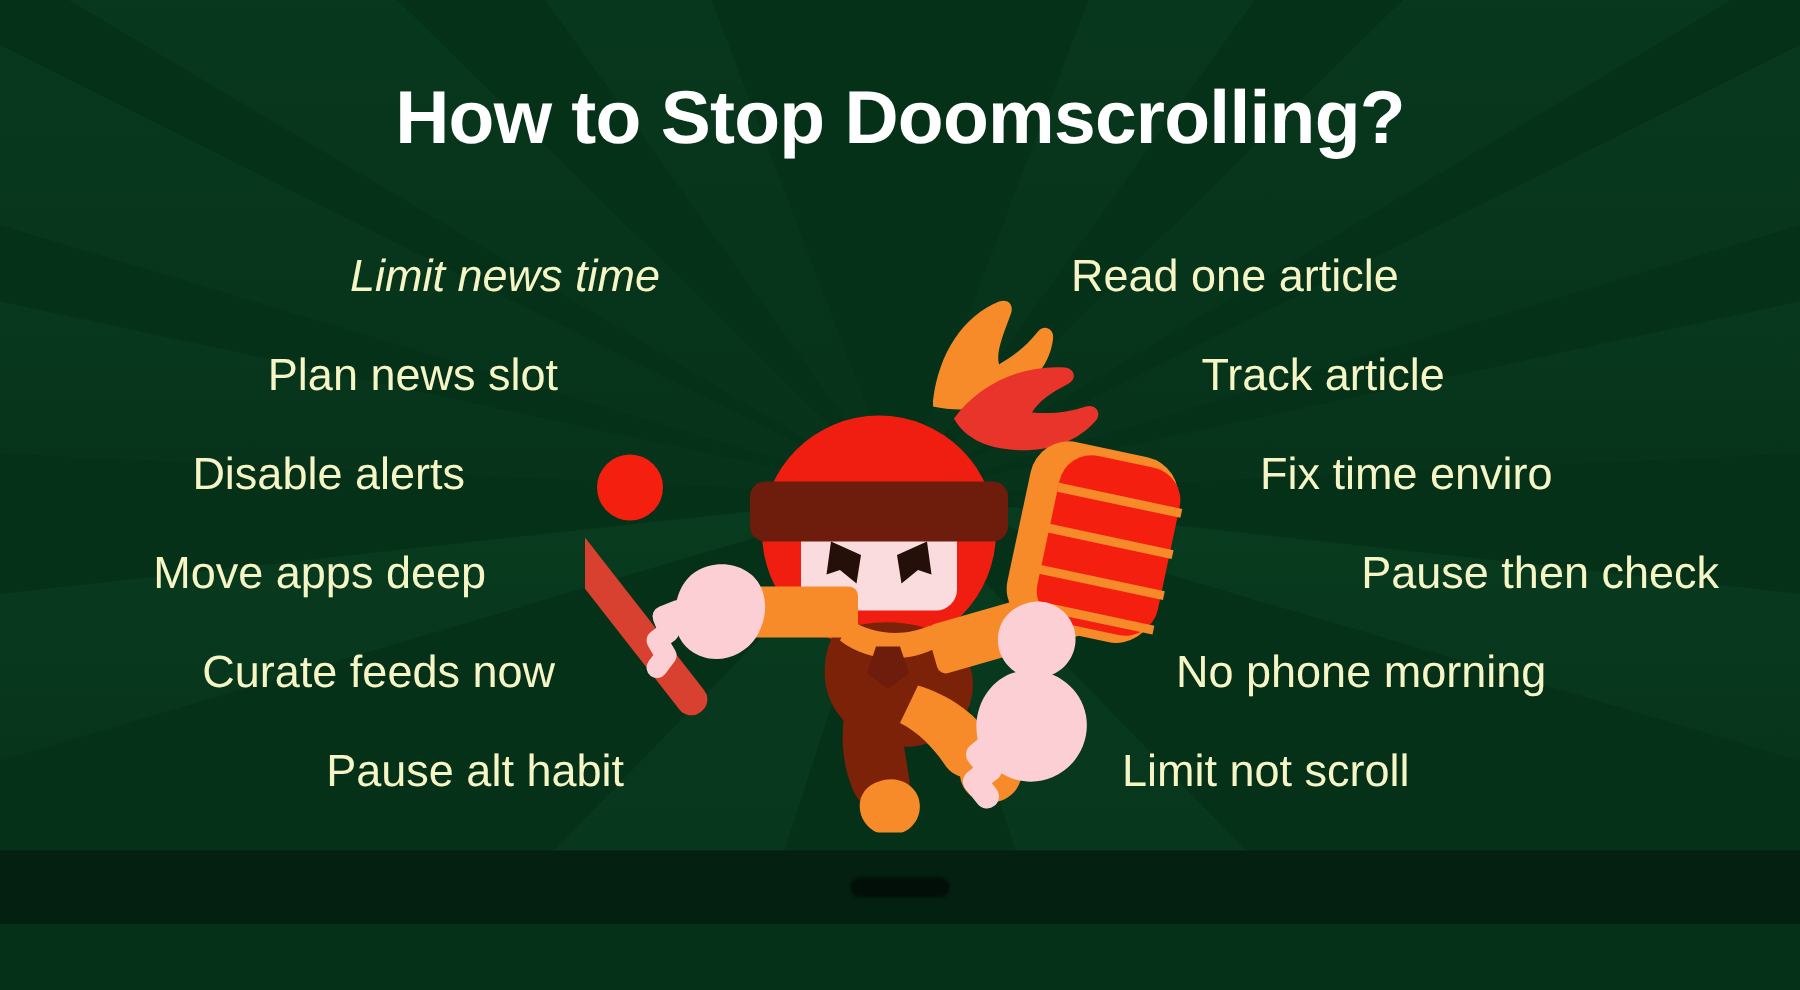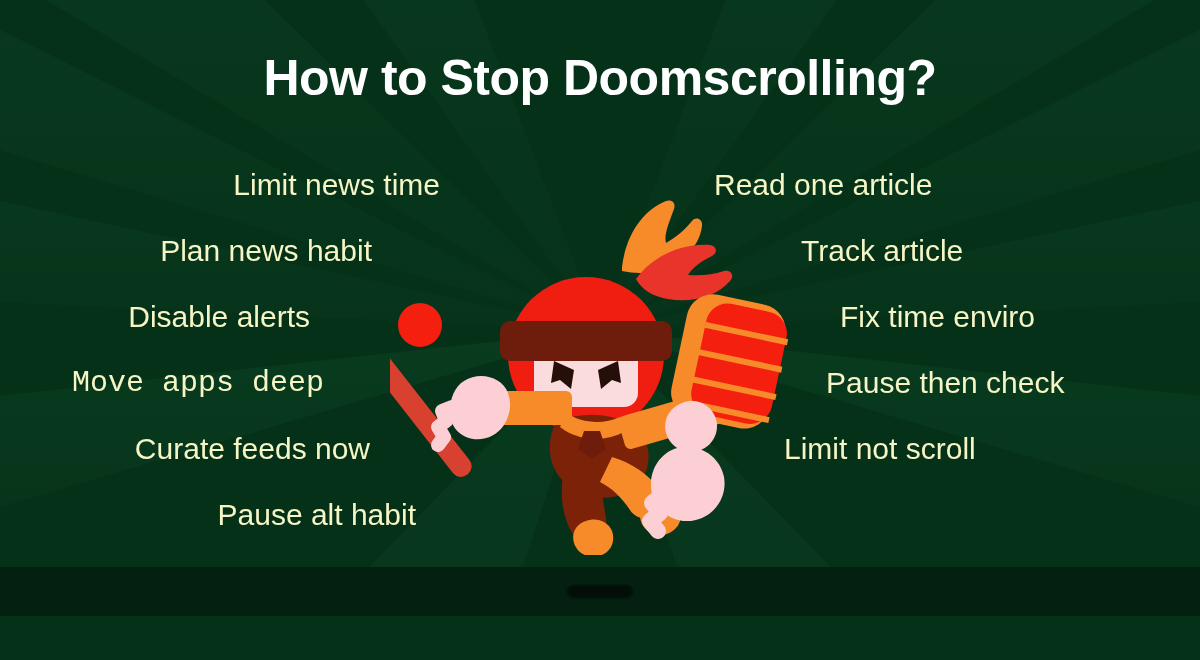--- a/index.html
+++ b/index.html
@@ -73,32 +73,32 @@
     color:#F6F5C6;
     font-size:30px;
     font-weight:normal;
     white-space:nowrap;
   }
 
   #col-left .tip  { text-align:right;  padding-right:0; }
   #col-right .tip { text-align:left;   padding-left:0; }
 
   
-  #col-left  .tip:nth-child(1) { padding-right:  10px; }
+  #col-left  .tip:nth-child(1) { padding-right:  10px; font-style: italic; }
   #col-left  .tip:nth-child(2) { padding-right:  78px; }
   #col-left  .tip:nth-child(3) { padding-right: 140px; }
-  #col-left  .tip:nth-child(4) { padding-right: 126px; font-family: Liberation Mono, monospace; }
+  #col-left  .tip:nth-child(4) { padding-right: 126px; }
   #col-left  .tip:nth-child(5) { padding-right:  80px; }
   #col-left  .tip:nth-child(6) { padding-right:  34px; }
 
   
   #col-right .tip:nth-child(1) { padding-left:   8px; }
   #col-right .tip:nth-child(2) { padding-left:  95px; }
   #col-right .tip:nth-child(3) { padding-left: 134px; }
-  #col-right .tip:nth-child(4) { padding-left: 120px; }
+  #col-right .tip:nth-child(4) { padding-left: 120px; text-align: right; }
   #col-right .tip:nth-child(5) { padding-left:  78px; }
   #col-right .tip:nth-child(6) { padding-left:  42px; }
 
   
   #ninja {
     position:absolute;
     left:390px; top:195px;
     width:410px; height:360px;
   }
 </style>
@@ -130,32 +130,33 @@
     </g>
   </svg>
 
   <div id="lower-band"></div>
   <div id="device-notch"></div>
 
   <div id="title">How to Stop Doomscrolling?</div>
 
   <div id="col-left" class="column">
     <div class="tip">Limit news time</div>
-    <div class="tip">Plan news habit</div>
+    <div class="tip">Plan news slot</div>
     <div class="tip">Disable alerts</div>
     <div class="tip">Move apps deep</div>
     <div class="tip">Curate feeds now</div>
     <div class="tip">Pause alt habit</div>
   </div>
 
   <div id="col-right" class="column">
     <div class="tip">Read one article</div>
     <div class="tip">Track article</div>
     <div class="tip">Fix time enviro</div>
     <div class="tip">Pause then check</div>
+    <div class="tip">No phone morning</div>
     <div class="tip">Limit not scroll</div>
   </div>
 
   <svg id="ninja" viewBox="0 0 410 360">
 
     <path d="M232,72 C236,40 252,16 276,6 c6,-2 10,2 8,8 c-6,16 -10,26 -8,34 c10,-6 18,-12 26,-22 c4,-5 11,-2 10,5 c-2,18 -16,34 -36,42 c-14,6 -30,6 -44,3 Z" fill="#F78B2A"></path>
     <path d="M246,84 C262,62 290,48 320,50 c7,1 8,8 2,11 c-12,6 -20,12 -24,19 c13,1 24,0 36,-4 c7,-2 11,5 6,10 c-14,16 -38,22 -62,18 c-14,-2 -26,-9 -32,-20 Z" fill="#E8342B"></path>
 
     <circle cx="196" cy="160" r="78" fill="#F01E10"></circle>
 

